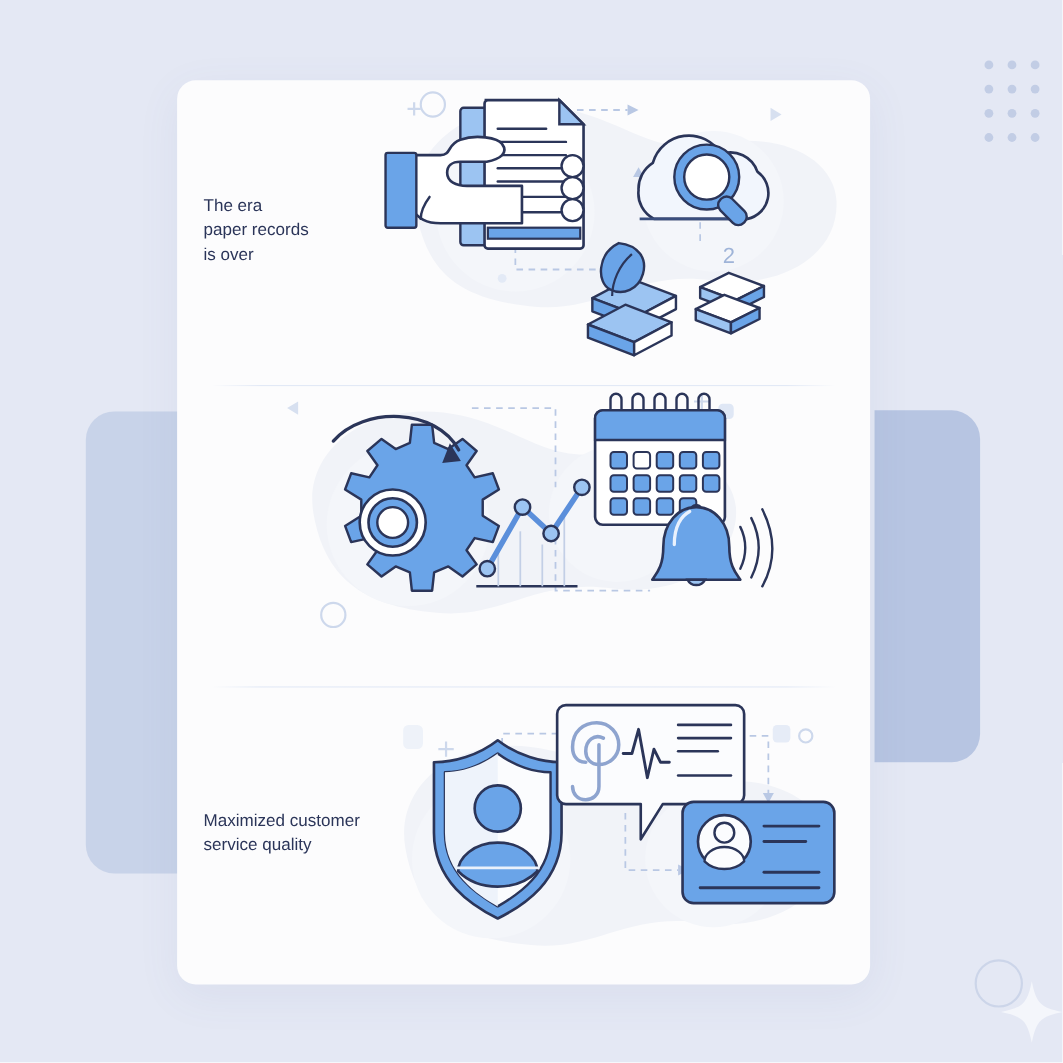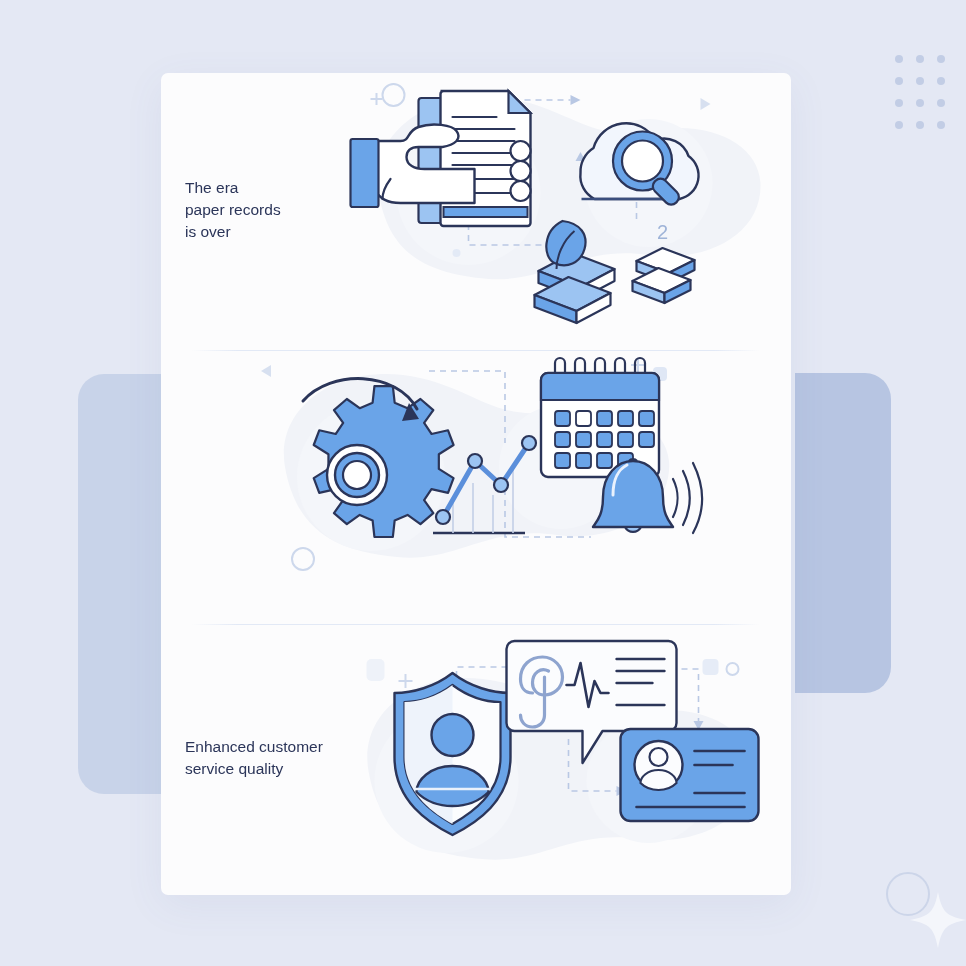--- a/index.html
+++ b/index.html
@@ -54,21 +54,21 @@
     left: 908px; top: 890px;
     width: 60px; height: 60px;
   }
 
   
   .card {
     position: absolute;
     left: 161px; top: 73px;
     width: 630px; height: 822px;
     background: #fcfcfd;
-    border-radius: 7px;
+    border-radius: 17px;
     box-shadow: 0 10px 40px rgba(80,100,150,.07);
     overflow: hidden;
   }
   .row {
     position: relative;
     display: flex;
     align-items: center;
     height: 274px;
   }
   .row-label {
@@ -320,21 +320,21 @@
               <path d="M432 116 c12 24 12 48 0 70"></path>
             </g>
           </g>
         </svg>
       </div>
     </div>
 
     <div class="divider d2"></div>
 
     <div class="row">
-      <div class="row-label">Enhanced customer
+      <div class="row-label">Maximized customer
 service quality</div>
       <div class="row-art">
         <svg viewBox="0 0 430 274">
           <g>
             <path d="M20 150 C10 92 66 50 134 58 C200 66 228 104 288 92 C348 80 400 104 404 146 C408 196 350 226 292 218 C222 208 192 244 134 238 C64 232 30 208 20 150 Z" fill="#f1f3f8"></path>
             <circle cx="98" cy="160" r="72" fill="#f4f6fa"></circle>
             <circle cx="300" cy="160" r="62" fill="#f4f6fa"></circle>
           </g>
           <g>
             <rect x="18" y="38" width="18" height="22" rx="5" fill="#eef2f9"></rect>

